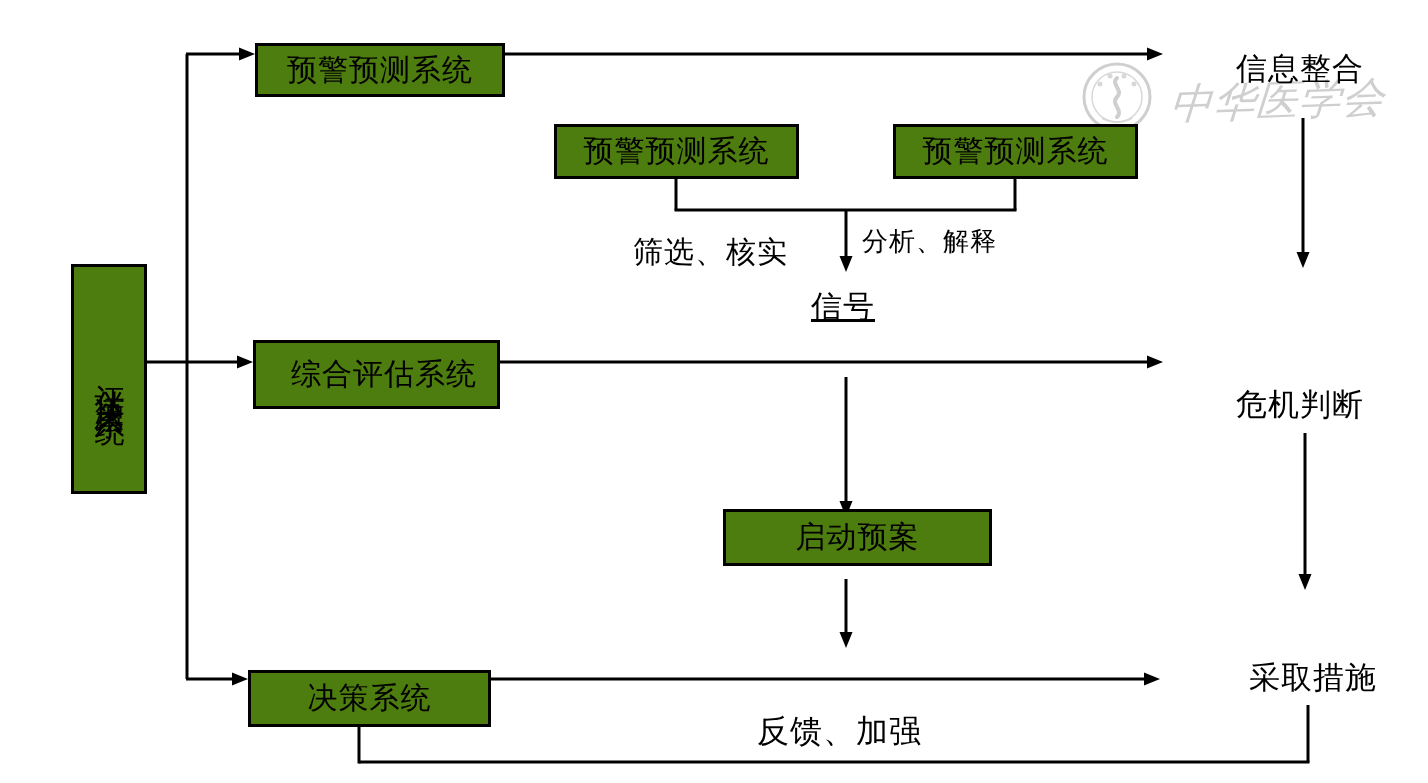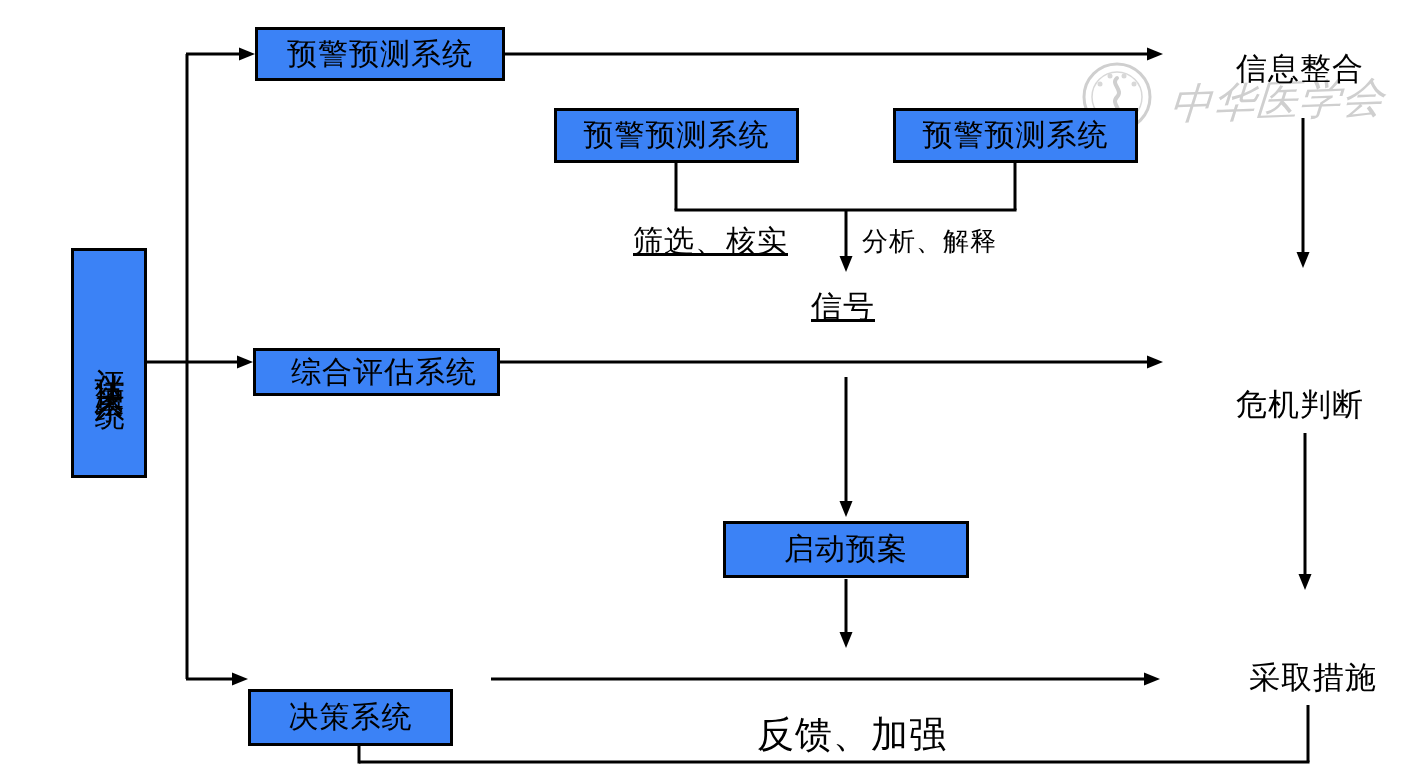--- a/index.html
+++ b/index.html
@@ -21,48 +21,48 @@
     color: #cfcfcf; white-space: nowrap;
     transform: rotate(-2deg) skewX(-6deg);
   }
   
   #edges { position: absolute; left: 0; top: 0; z-index: 2; }
   
   .box {
     position: absolute; z-index: 3;
     box-sizing: border-box;
     border: 3px solid #000;
-    background: #3b82f6;
+    background: #4d7c0f;
     display: flex; align-items: center; justify-content: center;
-    font-size: 30px; letter-spacing: 1px; white-space: nowrap;
+    font-size: 30px; letter-spacing: 1px; white-space: nowrap; margin-top: 16px;
   }
   #box-warning-top      { left: 255px; top: 27px;  width: 250px; height: 54px; }
   #box-warning-mid-left { left: 554px; top: 108px; width: 245px; height: 55px; }
   #box-warning-mid-right{ left: 893px; top: 108px; width: 245px; height: 55px; }
-  #box-comprehensive    { left: 253px; top: 348px; width: 247px; height: 48px; padding-left: 15px; }
-  #box-plan             { left: 723px; top: 521px; width: 246px; height: 57px; }
-  #box-decision         { left: 248px; top: 689px; width: 205px; height: 57px; }
+  #box-comprehensive    { left: 253px; top: 324px; width: 247px; height: 69px; padding-left: 15px; }
+  #box-plan             { left: 723px; top: 493px; width: 269px; height: 57px; }
+  #box-decision         { left: 248px; top: 654px; width: 243px; height: 57px; }
   #box-eval-decision {
     left: 71px; top: 248px; width: 76px; height: 230px;
     writing-mode: vertical-rl; text-orientation: upright;
     letter-spacing: 6px; font-size: 30px;
   }
   
   .lbl {
     position: absolute; z-index: 3;
     font-size: 31px; letter-spacing: 1px; white-space: nowrap;
   }
   #lbl-info-integration    { left: 1236px; top: 48px;  }
   #lbl-crisis-judgment     { left: 1236px; top: 344px; margin-top: 40px; }
   #lbl-take-measures       { left: 1249px; top: 657px; }
   #lbl-signal              { left: 811px;  top: 286px; text-decoration: underline; }
-  #lbl-screen-verify       { left: 633px;  top: 221px; font-size: 30px; text-decoration: underline; }
+  #lbl-screen-verify       { left: 633px;  top: 232px; font-size: 30px; }
   #lbl-analyze-interpret   { left: 862px;  top: 224px; font-size: 26px; font-family: Liberation Mono, monospace; }
   #lbl-classify-grade      { left: 880px;  top: 597px; font-size: 30px; }
-  #lbl-feedback-strengthen { left: 757px;  top: 710px; font-size: 37px; }
+  #lbl-feedback-strengthen { left: 757px;  top: 710px; font-size: 32px; }
 </style>
 </head>
 <body>
 
 <div id="canvas">
 
   <div id="watermark">
     <svg id="wm-seal" width="74" height="74" viewBox="0 0 74 74">
       <circle cx="37" cy="37" r="33" fill="none" stroke="#cfcfcf" stroke-width="3"></circle>
       <circle cx="37" cy="37" r="25" fill="none" stroke="#d8d8d8" stroke-width="1.5"></circle>

